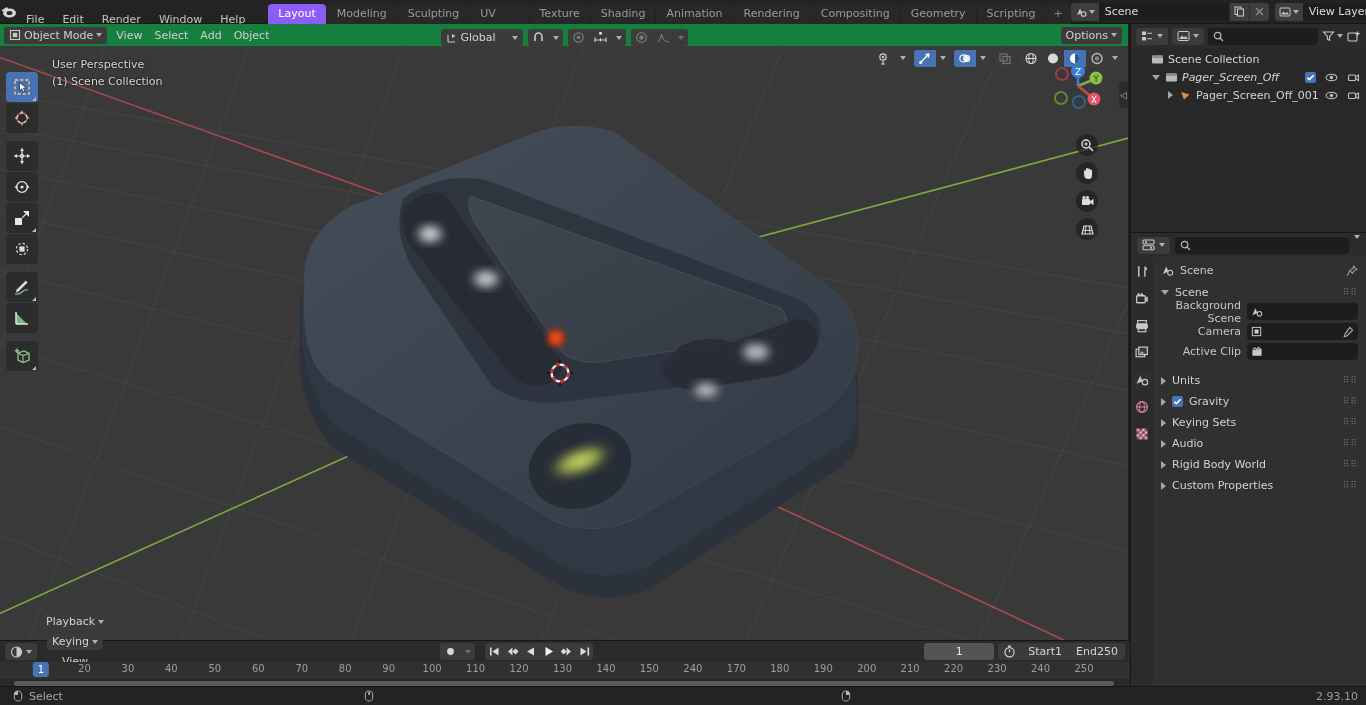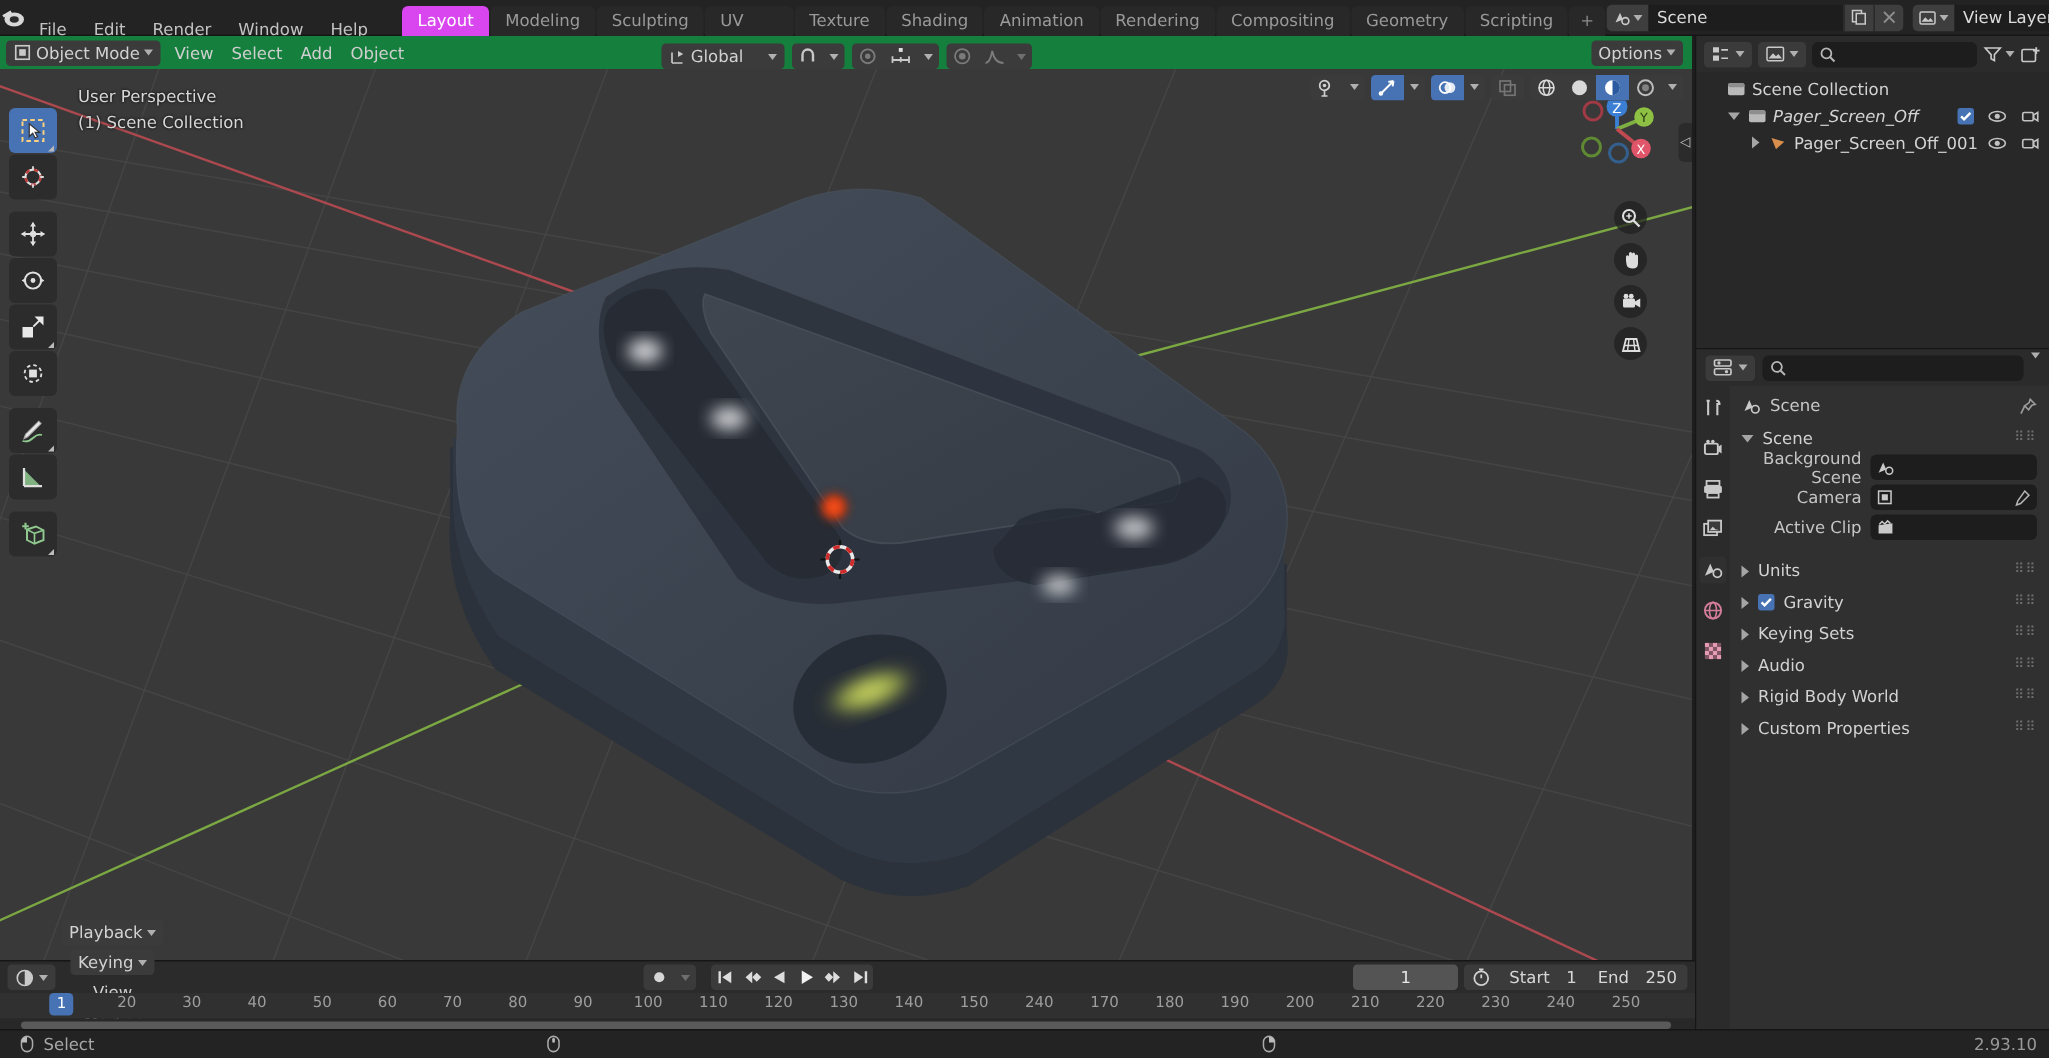--- a/index.html
+++ b/index.html
@@ -27,21 +27,21 @@
     color: #c3c3c3; font-size: 11px; border-radius: 3px;
     display: flex; align-items: center; margin-top: 16px;
   }
   .ws-tabs { display: flex; align-items: flex-end; height: 24px; margin-left: 14px; }
   .ws-tab {
     padding: 0 10px; height: 20px; line-height: 20px;
     font-size: 11px; color: #9a9a9a;
     background: #282828; margin-right: 1px;
     border-radius: 4px 4px 0 0;
   }
-  .ws-tab.active { background: #d946ef; color: #ffffff; }
+  .ws-tab.active { background: #8b5cf6; color: #ffffff; }
   .ws-tab.plus { padding: 0 7px; color: #8a8a8a; }
   .topbar-right {
     margin-left: auto; display: flex; align-items: center; gap: 6px; padding-right: 6px;
   }
   .id-block {
     display: flex; align-items: center; height: 18px;
     background: #282828; border-radius: 4px; overflow: hidden;
   }
   .id-icon-btn {
     display: flex; align-items: center; gap: 2px;
@@ -164,21 +164,21 @@
     background: #2b2b2b; border-top: 1px solid #161616;
   }
   .tl-header { height: 21px; display: flex; align-items: center; padding: 0 5px; gap: 4px; }
   .tl-btn { height: 17px; background: #3b3b3b; border-radius: 3px; display: flex; align-items: center; padding: 0 5px; gap: 3px; font-size: 11px; color: #d2d2d2; }
   .tl-menu { padding: 0 6px; height: 17px; line-height: 17px; font-size: 11px; color: #cfcfcf; }
   .transport { display: flex; background: #3b3b3b; border-radius: 3px; overflow: hidden; height: 17px; }
   .transport > div { width: 18px; height: 17px; display: flex; align-items: center; justify-content: center; }
   .frame-field { width: 70px; height: 17px; background: #545454; border-radius: 3px;
     display: flex; align-items: center; justify-content: center; font-size: 11px; color: #e8e8e8; }
   .se-group { display: flex; align-items: center; height: 17px; background: #3b3b3b; border-radius: 3px; overflow: hidden; }
-  .se-group > div { height: 17px; display: flex; align-items: center; padding: 0 7px; font-size: 11px; color: #d6d6d6; gap: 11px; }
+  .se-group > div { height: 17px; display: flex; align-items: center; padding: 0 7px; font-size: 11px; color: #d6d6d6; }
   .tl-ruler { position: relative; height: 17px; background: #303030; }
   .tick { position: absolute; top: 1px; font-size: 10px; color: #9d9d9d; transform: translateX(-50%); }
   .playhead { position: absolute; top: 0px; height: 15px; background: #4772b3; border-radius: 3px;
     display: flex; align-items: center; justify-content: center; padding: 0 5px;
     font-size: 10px; color: #fff; transform: translateX(-50%); }
   .tl-strip { height: 8px; background: #282828; position: relative; }
   .tl-scroll { position: absolute; left: 14px; bottom: 1px; height: 5px; background: #5a5a5a; border-radius: 3px; }
 
   
   .statusbar {

